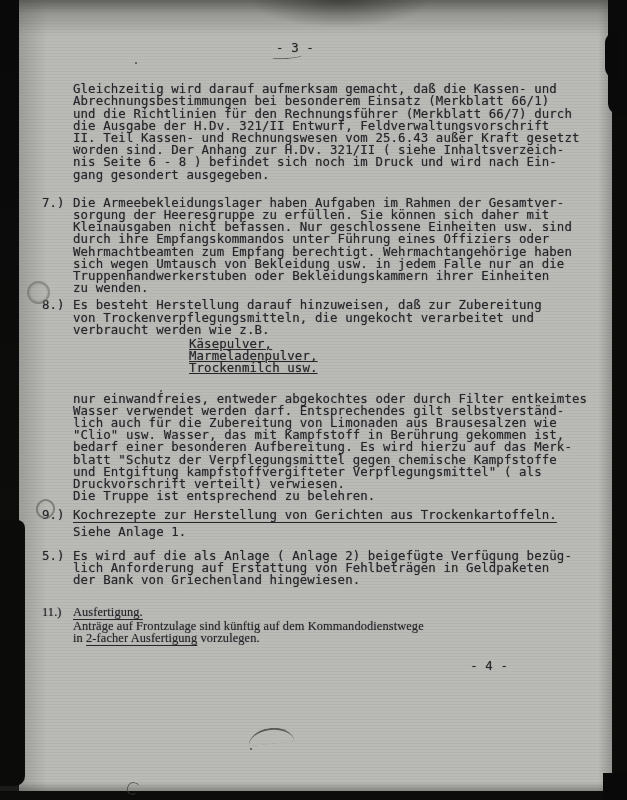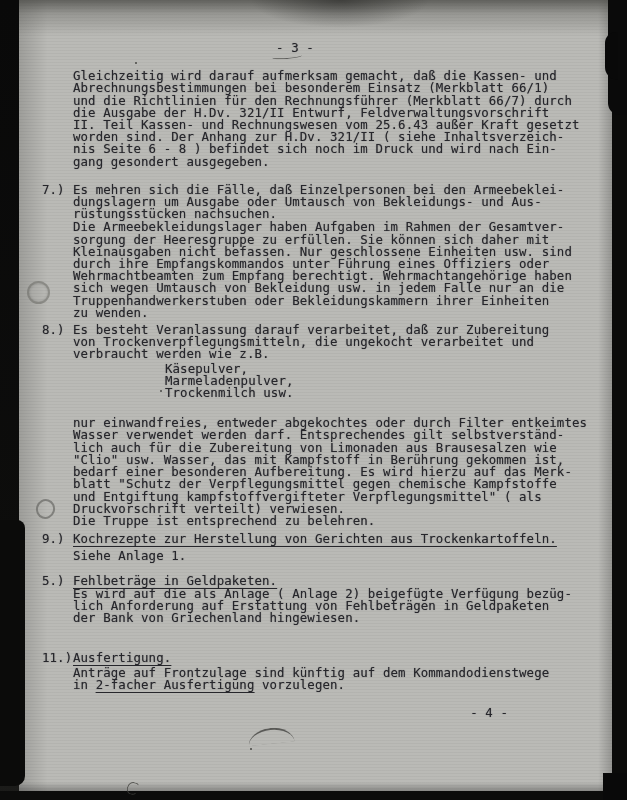--- a/index.html
+++ b/index.html
@@ -28,40 +28,40 @@
 
   .pn-top{width:444px;text-align:center;padding-top:42px;}
   .pn-top::after{
     content:"";display:block;width:30px;height:4px;margin:0 auto;
     border-bottom:1.2px solid rgba(70,70,68,0.85);
     border-radius:0 0 60% 40%;
     transform:translateX(-8px) rotate(-3deg);
   }
 
   .para{white-space:pre-line;}
-  .intro{margin-top:11px;}
+  .intro{margin-top:24px;}
 
   .sec{position:relative;}
   .num{position:absolute;left:-31px;top:0;width:32px;}
   .heading{
     white-space:pre-line;
     text-decoration:underline;
     text-underline-offset:2.5px;
     text-decoration-thickness:1.1px;
   }
   .sec .para{margin-top:1px;}
 
   .sec7{margin-top:16px;}
   .sec8{margin-top:5px;}
-  .sec8 .list{margin-left:92px;margin-top:2px;white-space:pre-line;}
+  .sec8 .list{margin-left:116px;margin-top:2px;white-space:pre-line;text-decoration:underline;}
   .sec8 .p2{margin-top:18px;}
   .sec9{margin-top:6px;}
   .sec9 .para{margin-top:5px;}
   .sec10{margin-top:12px;}
-  .sec11{margin-top:28px;}
+  .sec11{margin-top:19px;font-family:Liberation Serif, serif;}
   .sec11 .para{margin-top:2px;}
   .u{
     text-decoration:underline;
     text-underline-offset:2.5px;
     text-decoration-thickness:1.1px;
   }
 
   .pn-bottom{margin-top:16px;text-align:right;padding-right:89px;}
 
   
@@ -106,36 +106,33 @@
 Abrechnungsbestimmungen bei besonderem Einsatz (Merkblatt 66/1)
 und die Richtlinien für den Rechnungsführer (Merkblatt 66/7) durch
 die Ausgabe der H.Dv. 321/II Entwurf, Feldverwaltungsvorschrift
 II. Teil Kassen- und Rechnungswesen vom 25.6.43 außer Kraft gesetzt
 worden sind. Der Anhang zur H.Dv. 321/II ( siehe Inhaltsverzeich-
 nis Seite 6 - 8 ) befindet sich noch im Druck und wird nach Ein-
 gang gesondert ausgegeben.</div>
 
     <div class="sec sec7">
       <span class="num">7.)</span>
-      <div class="para">Es mehren sich die Fälle, daß Einzelpersonen bei den Armeebeklei-
-dungslagern um Ausgabe oder Umtausch von Bekleidungs- und Aus-
-rüstungsstücken nachsuchen.</div>
       <div class="para">Die Armeebekleidungslager haben Aufgaben im Rahmen der Gesamtver-
 sorgung der Heeresgruppe zu erfüllen. Sie können sich daher mit
 Kleinausgaben nicht befassen. Nur geschlossene Einheiten usw. sind
 durch ihre Empfangskommandos unter Führung eines Offiziers oder
 Wehrmachtbeamten zum Empfang berechtigt. Wehrmachtangehörige haben
 sich wegen Umtausch von Bekleidung usw. in jedem Falle nur an die
 Truppenhandwerkerstuben oder Bekleidungskammern ihrer Einheiten
 zu wenden.</div>
     </div>
 
     <div class="sec sec8">
       <span class="num">8.)</span>
-      <div class="para">Es besteht Veranlassung darauf verarbeitet, daß zur Zubereitung
+      <div class="para">Es besteht Herstellung darauf hinzuweisen, daß zur Zubereitung
 von Trockenverpflegungsmitteln, die ungekocht verarbeitet und
 verbraucht werden wie z.B.</div>
       <div class="list">Käsepulver,
 Marmeladenpulver,
 Trockenmilch usw.</div>
       <div class="para p2">nur einwandfreies, entweder abgekochtes oder durch Filter entkeimtes
 Wasser verwendet werden darf. Entsprechendes gilt selbstverständ-
 lich auch für die Zubereitung von Limonaden aus Brausesalzen wie
 "Clio" usw. Wasser, das mit Kampfstoff in Berührung gekommen ist,
 bedarf einer besonderen Aufbereitung. Es wird hierzu auf das Merk-
@@ -146,21 +143,20 @@
     </div>
 
     <div class="sec sec9">
       <span class="num">9.)</span>
       <div class="heading">Kochrezepte zur Herstellung von Gerichten aus Trockenkartoffeln.</div>
       <div class="para">Siehe Anlage 1.</div>
     </div>
 
     <div class="sec sec10">
       <span class="num">5.)</span>
-      <div class="heading">Fehlbeträge in Geldpaketen.</div>
       <div class="para">Es wird auf die als Anlage ( Anlage 2) beigefügte Verfügung bezüg-
 lich Anforderung auf Erstattung von Fehlbeträgen in Geldpaketen
 der Bank von Griechenland hingewiesen.</div>
     </div>
 
     <div class="sec sec11">
       <span class="num">11.)</span>
       <div class="heading">Ausfertigung.</div>
       <div class="para"><span>Anträge auf Frontzulage sind künftig auf dem Kommandodienstwege
 in </span><span class="u">2-facher Ausfertigung</span><span> vorzulegen.</span></div>

